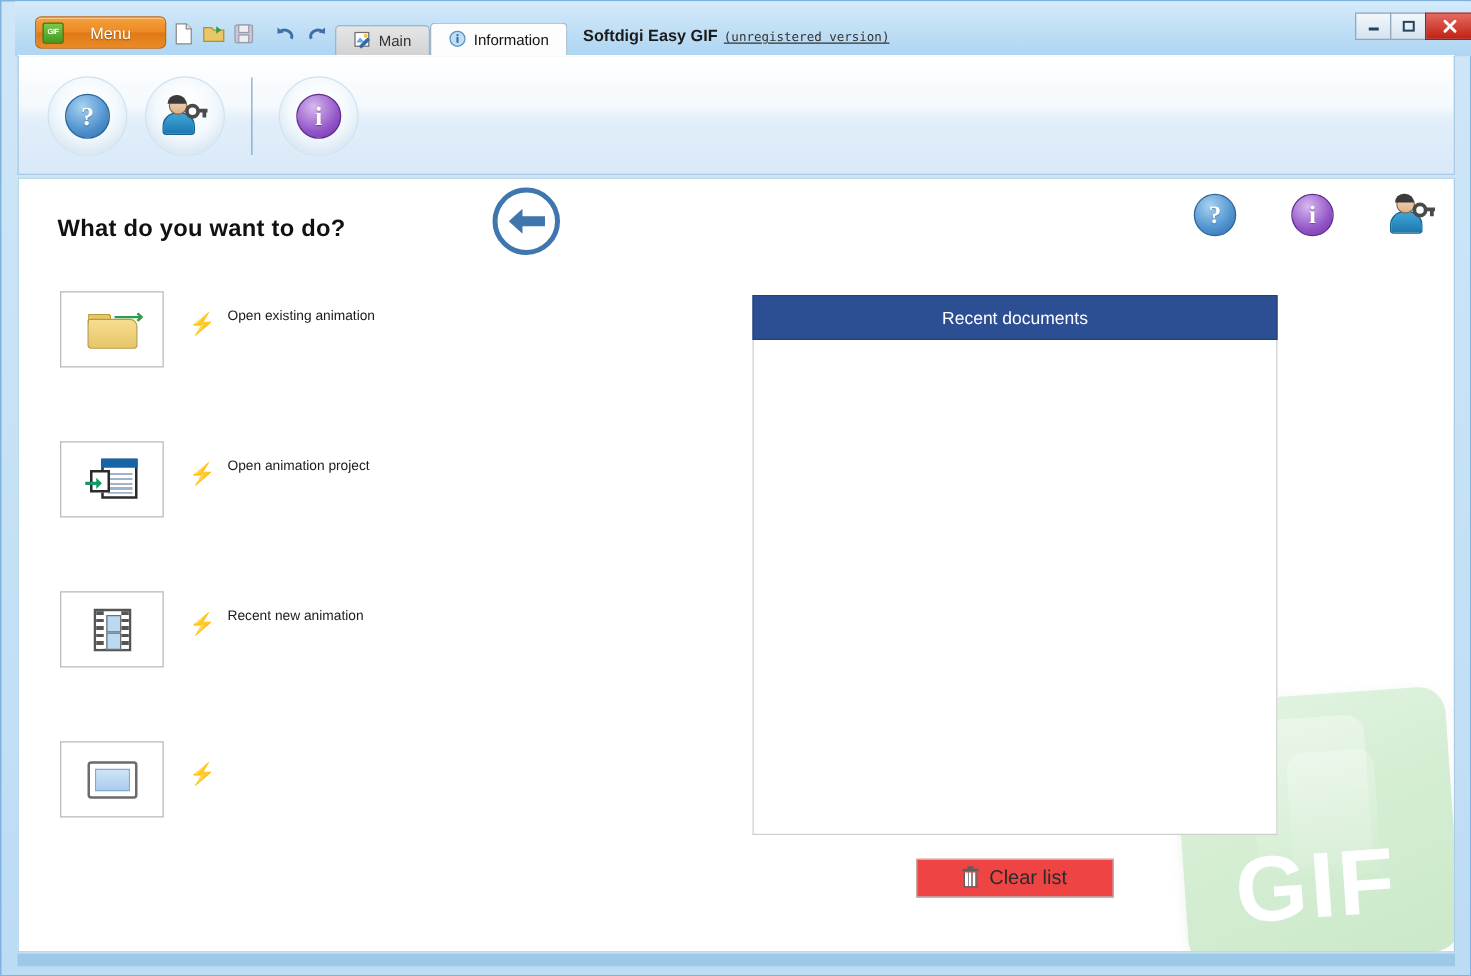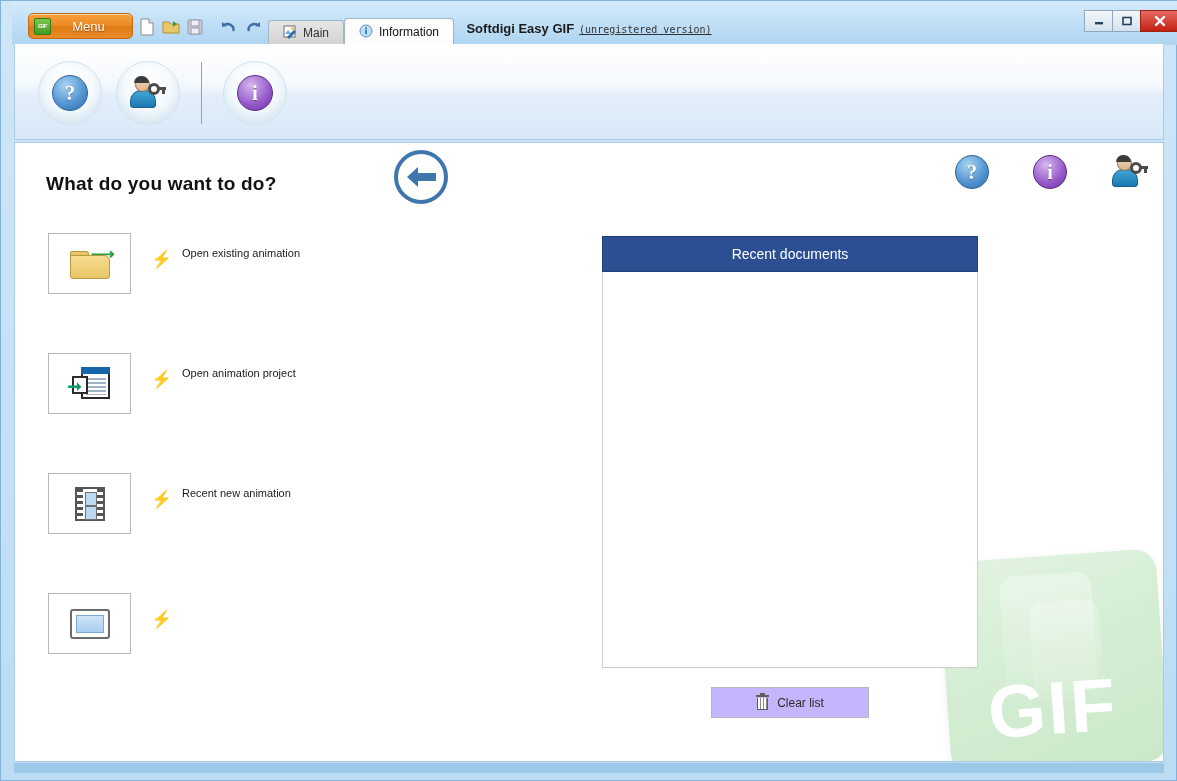--- a/index.html
+++ b/index.html
@@ -195,35 +195,35 @@
      background:repeating-linear-gradient(180deg,#555 0,#555 3px,#fff 3px,#fff 6px);}
   .ic-film .perfL{left:0;} .ic-film .perfR{right:0;}
   .ic-film .frA,.ic-film .frB{position:absolute;left:8px;width:10px;height:12px;background:#bcd9f2;
      border:1px solid #6f6f6f;}
   .ic-film .frA{top:3px;} .ic-film .frB{top:17px;}
   .ic-ban{position:relative;width:40px;height:30px;border:2px solid #6b6b6b;border-radius:3px;
      background:#fff;box-sizing:border-box;}
   .ic-ban .inner{position:absolute;left:4px;top:4px;right:4px;bottom:4px;
      background:linear-gradient(180deg,#cfe4f8 0%,#a9cdee 100%);border:1px solid #7fa9cd;}
   
-  .recent{position:absolute;left:587px;top:93px;width:376px;}
+  .recent{position:absolute;left:587px;top:93px;width:420px;}
   .recent-hdr{
     height:36px;background:#2c4f93;color:#fff;font-size:14px;
     display:flex;align-items:center;justify-content:center;
     border:1px solid #24407a;box-sizing:border-box;
   }
   .recent-list{
     height:396px;background:#fff;border:1px solid #cfcfcf;border-top:none;box-sizing:border-box;
     overflow:auto;
   }
   .clear-wrap{display:flex;justify-content:center;margin-top:19px;}
   .clear-btn{
-    width:158px;height:31px;box-sizing:border-box;border:1px solid #b6b6b6;background:#c4b5fd;
+    width:158px;height:31px;box-sizing:border-box;border:1px solid #b6b6b6;background:#ef4444;
     display:flex;align-items:center;justify-content:center;gap:8px;cursor:pointer;
-    font-size:12px;color:#2b2b2b;
+    font-size:16px;color:#2b2b2b;
   }
   .trash{position:relative;width:13px;height:15px;}
   .trash .lid{position:absolute;left:0;top:0;width:13px;height:2px;background:#5e5e5e;}
   .trash .hnd{position:absolute;left:4px;top:-2px;width:5px;height:2px;background:#5e5e5e;}
   .trash .can{position:absolute;left:1px;top:3px;width:11px;height:12px;
      border:1px solid #5e5e5e;border-top:none;box-sizing:border-box;
      background:repeating-linear-gradient(90deg,#fff 0,#fff 2px,#8a8a8a 2px,#8a8a8a 3px);}
   .statusbar{position:absolute;left:13px;top:762px;width:1150px;height:10px;background:#9cc9e8;}
 </style>
 </head>

